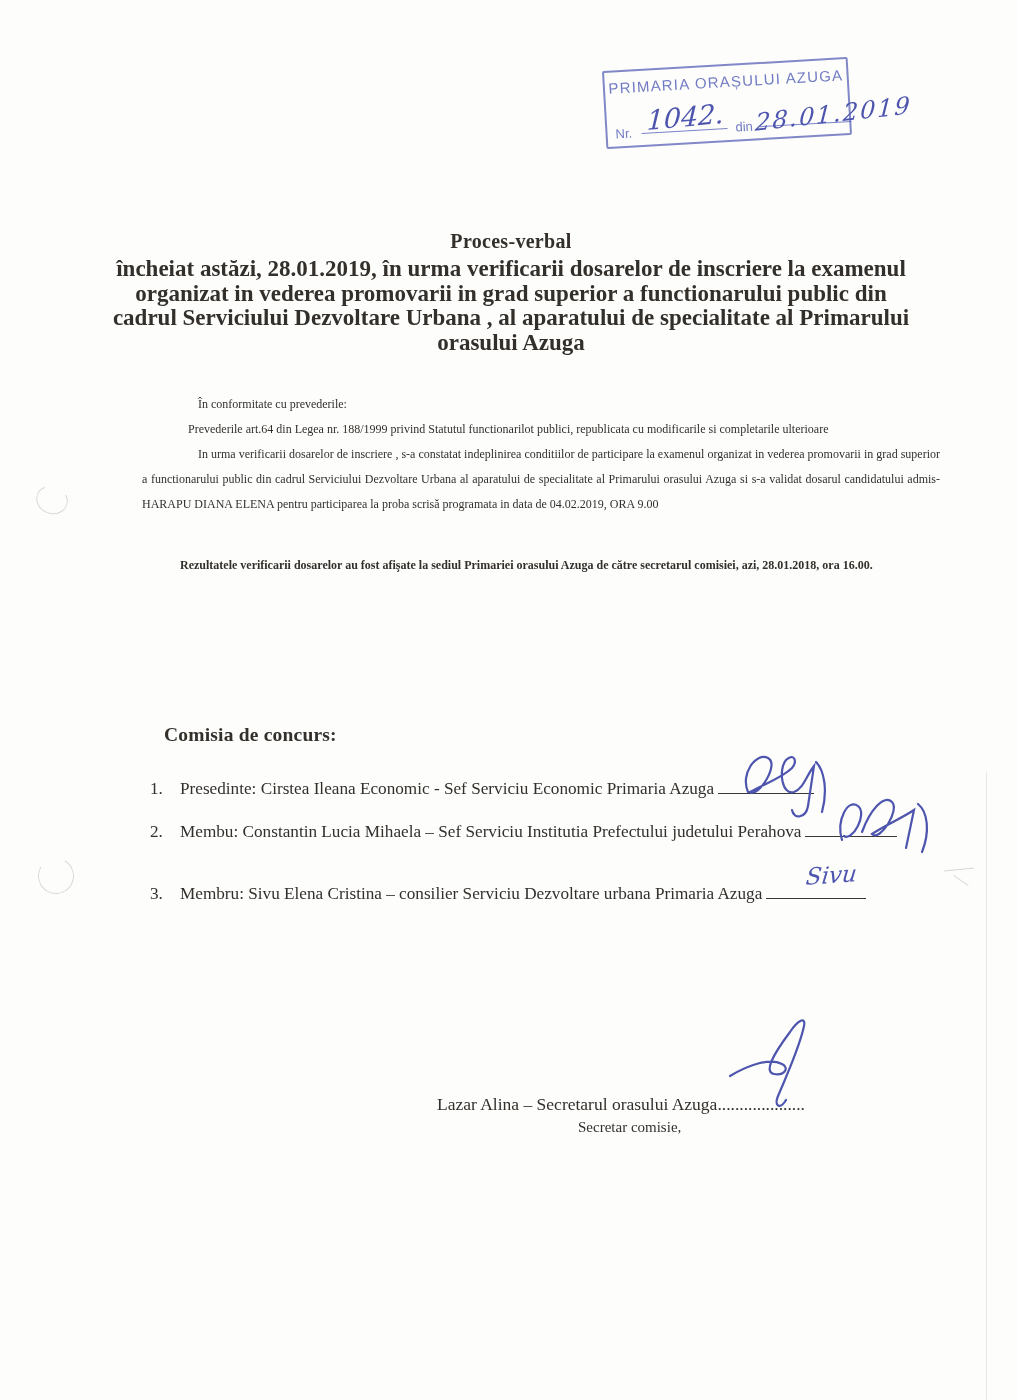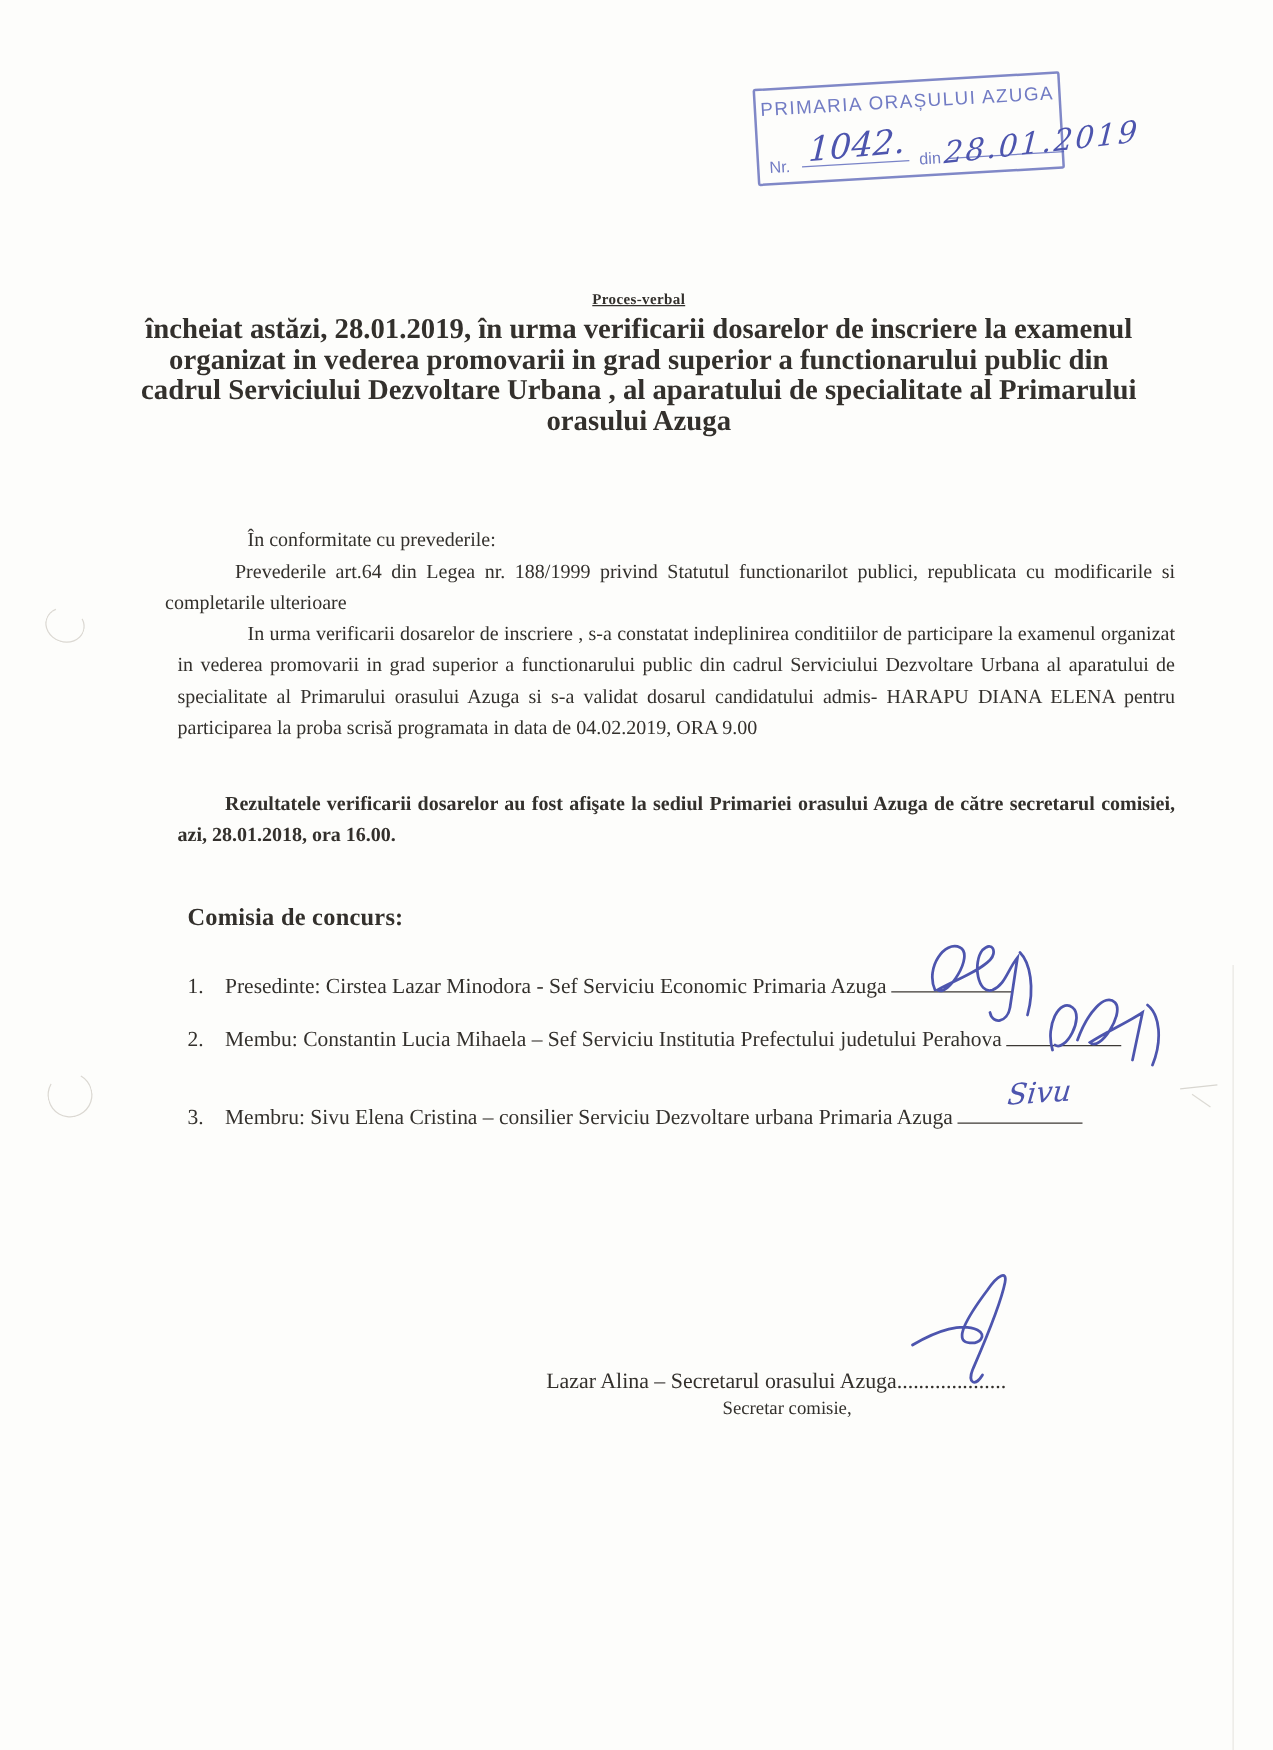--- a/index.html
+++ b/index.html
@@ -61,39 +61,39 @@
     position:absolute;left:150px;bottom:8px;
     font-size:24px;letter-spacing:2px;
     transform:rotate(-3deg) skewX(-10deg);
   }
   
   .title-block{
     position:absolute;left:102px;top:230px;width:818px;
     text-align:center;font-weight:bold;
   }
   .doc-title{
-    font-size:12px;text-decoration:underline;display:inline-block;
+    font-size:20px;display:inline-block;
     margin-bottom:2px;letter-spacing:.3px;
   }
   .intro{
     font-size:23px;line-height:24.5px;margin:2px 0 0 0;
   }
   
   .body-block{
-    position:absolute;left:142px;top:420px;width:798px;
-    font-size:16px;line-height:25px;text-align:justify;
+    position:absolute;left:142px;top:392px;width:798px;
+    font-size:12px;line-height:25px;text-align:justify;
   }
   .body-block p{margin:0;}
   .p-conformitate{text-indent:56px;}
   .p-prevederi{text-indent:56px;margin-left:-10px !important;}
   .p-verificare{text-indent:56px;}
   .p-rezultate{text-indent:38px;margin-top:36px !important;font-weight:bold;}
   
   .committee-heading{
-    position:absolute;left:150px;top:724px;
+    position:absolute;left:164px;top:724px;
     font-size:19.5px;font-weight:bold;letter-spacing:.2px;
   }
   .member{
     position:absolute;left:150px;width:800px;
     font-size:17.2px;white-space:nowrap;
   }
   .member .num{display:inline-block;width:30px;}
   .sigline{
     display:inline-block;height:14px;
     border-bottom:1.6px solid #3c3935;
@@ -164,21 +164,21 @@
   <div class="body-block">
     <p class="p-conformitate">În conformitate cu prevederile:</p>
     <p class="p-prevederi">Prevederile  art.64 din  Legea nr. 188/1999 privind Statutul functionarilot publici, republicata cu modificarile si completarile ulterioare</p>
     <p class="p-verificare">In urma verificarii dosarelor de inscriere ,  s-a constatat indeplinirea conditiilor de participare la examenul  organizat in vederea promovarii in  grad superior a functionarului public din  cadrul Serviciului Dezvoltare Urbana  al aparatului de specialitate al Primarului orasului Azuga si s-a validat dosarul candidatului admis- HARAPU DIANA ELENA pentru participarea la proba scrisă programata in data de 04.02.2019, ORA 9.00</p>
     <p class="p-rezultate">Rezultatele verificarii  dosarelor au  fost  afişate la  sediul Primariei orasului Azuga de  către secretarul  comisiei, azi, 28.01.2018, ora 16.00.</p>
   </div>
 
   <div class="committee-heading">Comisia de concurs:</div>
 
   <div class="member member-1">
-    <span class="num">1.</span><span>Presedinte: Cirstea Lazar Minodora - Sef Serviciu Economic Primaria Azuga</span><span class="sigline" style="width:96px"></span>
+    <span class="num">1.</span><span>Presedinte: Cirstea Ileana Economic - Sef Serviciu Economic Primaria Azuga</span><span class="sigline" style="width:96px"></span>
   </div>
   <div class="member member-2">
     <span class="num">2.</span><span>Membu: Constantin Lucia Mihaela – Sef Serviciu Institutia Prefectului judetului Perahova</span><span class="sigline" style="width:92px"></span>
   </div>
   <div class="member member-3">
     <span class="num">3.</span><span>Membru: Sivu Elena Cristina – consilier Serviciu Dezvoltare urbana Primaria Azuga</span><span class="sigline" style="width:100px"></span>
   </div>
 
   <svg class="sig sig-1" width="112" height="82" viewBox="0 0 112 82">
     <path d="M12,52 C4,34 20,12 32,18 C44,24 22,58 14,52 C28,44 46,38 56,28 C62,22 58,12 50,20 C42,30 46,56 58,52 C68,48 70,36 78,26 L72,66 C70,78 58,80 56,70"></path>

